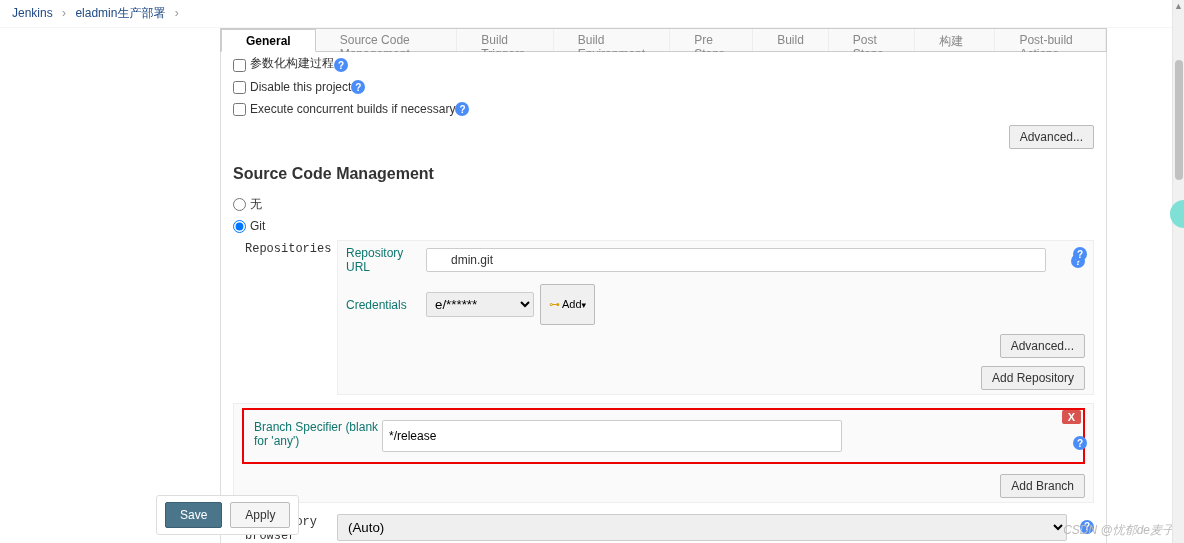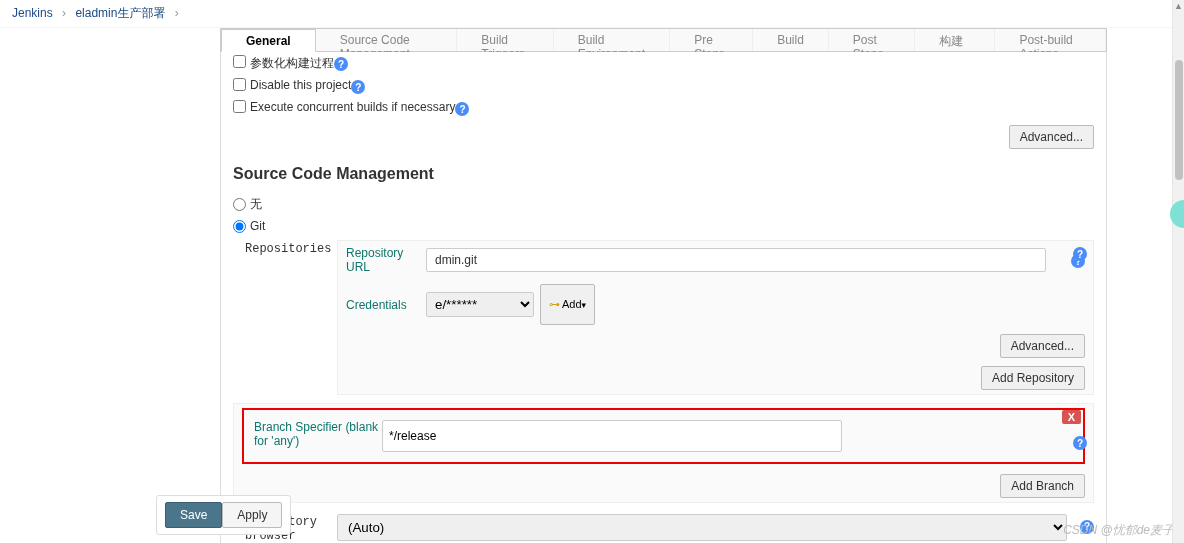--- a/index.html
+++ b/index.html
@@ -47,21 +47,21 @@
     border-bottom: 1px solid #fff;
     margin-bottom: -1px;
   }
   .content {
     border: 1px solid #ddd;
     border-top: none;
     padding: 0 12px 40px 12px;
     position: relative;
     background: #fff;
   }
-  .check-row { display: flex; align-items: flex-start; padding: 3px 0;}
+  .check-row { display: flex; align-items: flex-end; padding: 3px 0;}
   .check-row input { margin: 0 4px 0 0;}
   .help {
     display: inline-flex;
     align-items: center;
     justify-content: center;
     width: 14px; height: 14px;
     border-radius: 50%;
     background: #4b8df8;
     color: #fff;
     font-size: 10px;
@@ -102,21 +102,21 @@
     padding: 6px 0 0 12px;
     vertical-align: top;
   }
   .two-col { display: flex; }
   .two-col .col-a { width: 104px; flex-shrink: 0; font-family: Liberation Mono, monospace; }
   .two-col .col-b { flex: 1; position: relative; }
   .field-label { width: 80px; color: #0f766e; font-size: 12px; }
   .field-label.w120 { width: 128px; }
   input[type="text"], select.wide {
     width: 600px;
-    padding: 4px 8px;
+    padding: 4px 24px;
     border: 1px solid #ccc;
     border-radius: 2px;
     font-size: 12px;
   }
   select.cred { width: 108px; padding: 3px 4px; border: 1px solid #ccc; border-radius: 2px;}
   .add-btn {
     background: #f0f0f0;
     border: 1px solid #bbb;
     border-radius: 2px;
     padding: 13px 8px;
@@ -146,20 +146,21 @@
     font-size: 11px;
     cursor: pointer;
   }
   select.auto { width: 730px; padding: 4px 6px; border: 1px solid #ccc; border-radius: 2px;}
   .dd-arrow::after { content: " ▾"; font-size: 9px; }
   .footer-btns {
     position: fixed;
     bottom: 8px;
     left: 156px;
     display: flex;
+    gap: 8px;
     background: #fff;
     border: 1px solid #ddd;
     border-radius: 3px;
     padding: 6px 8px;
   }
   .save-btn {
     background: #4b758b;
     color: #fff;
     border: 1px solid #3a5f73;
     border-radius: 2px;

